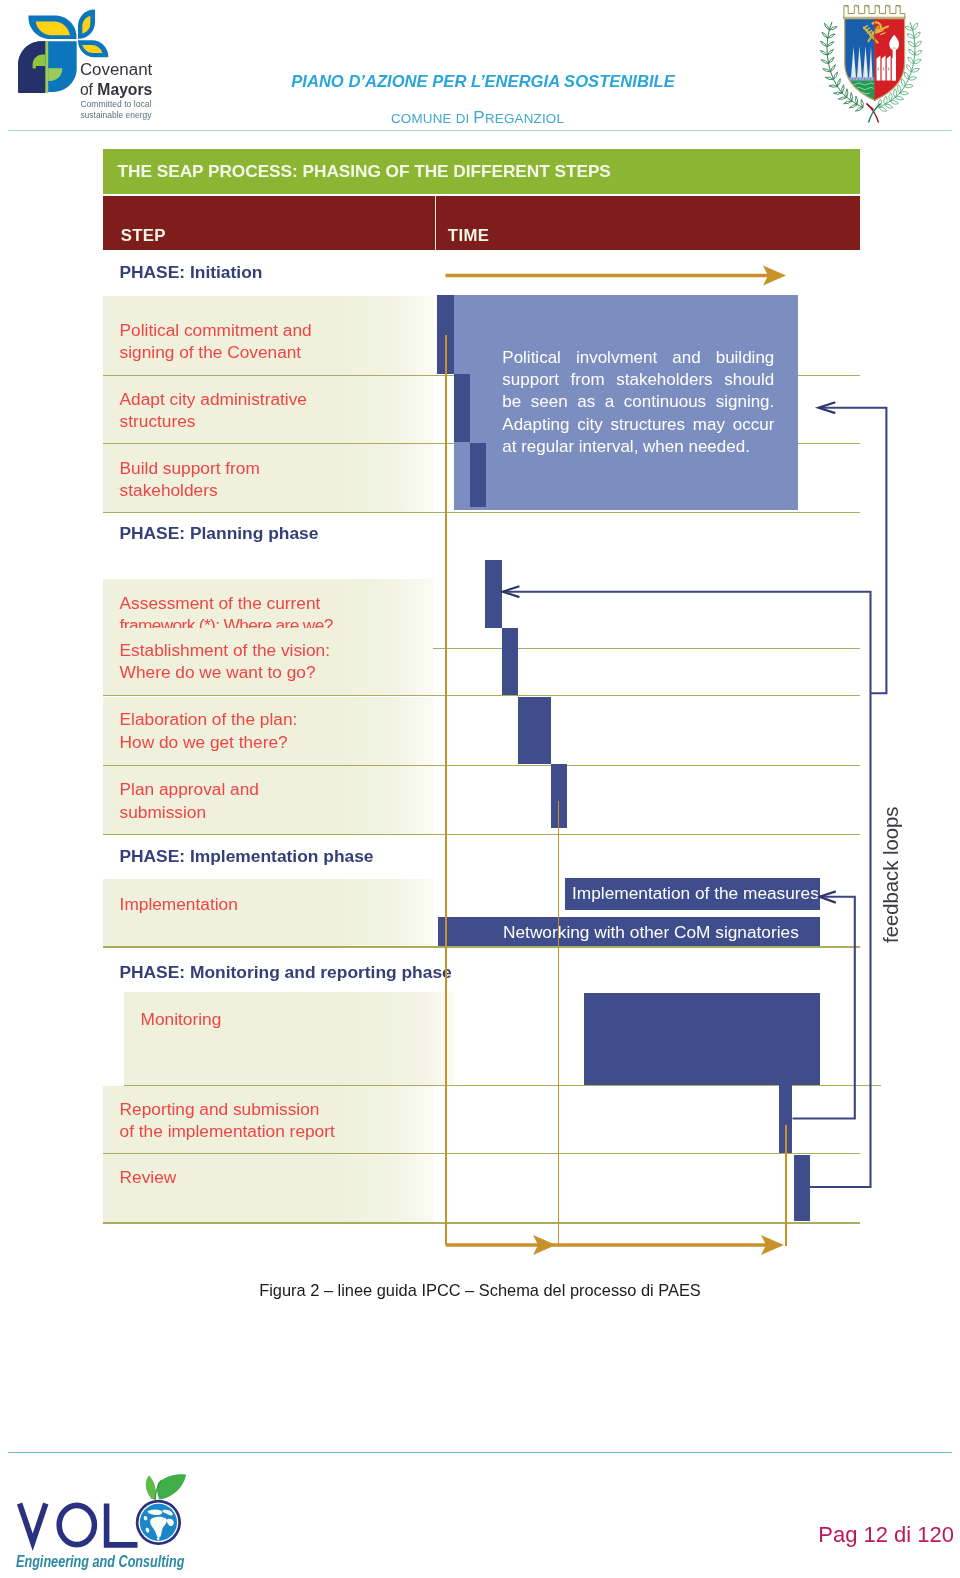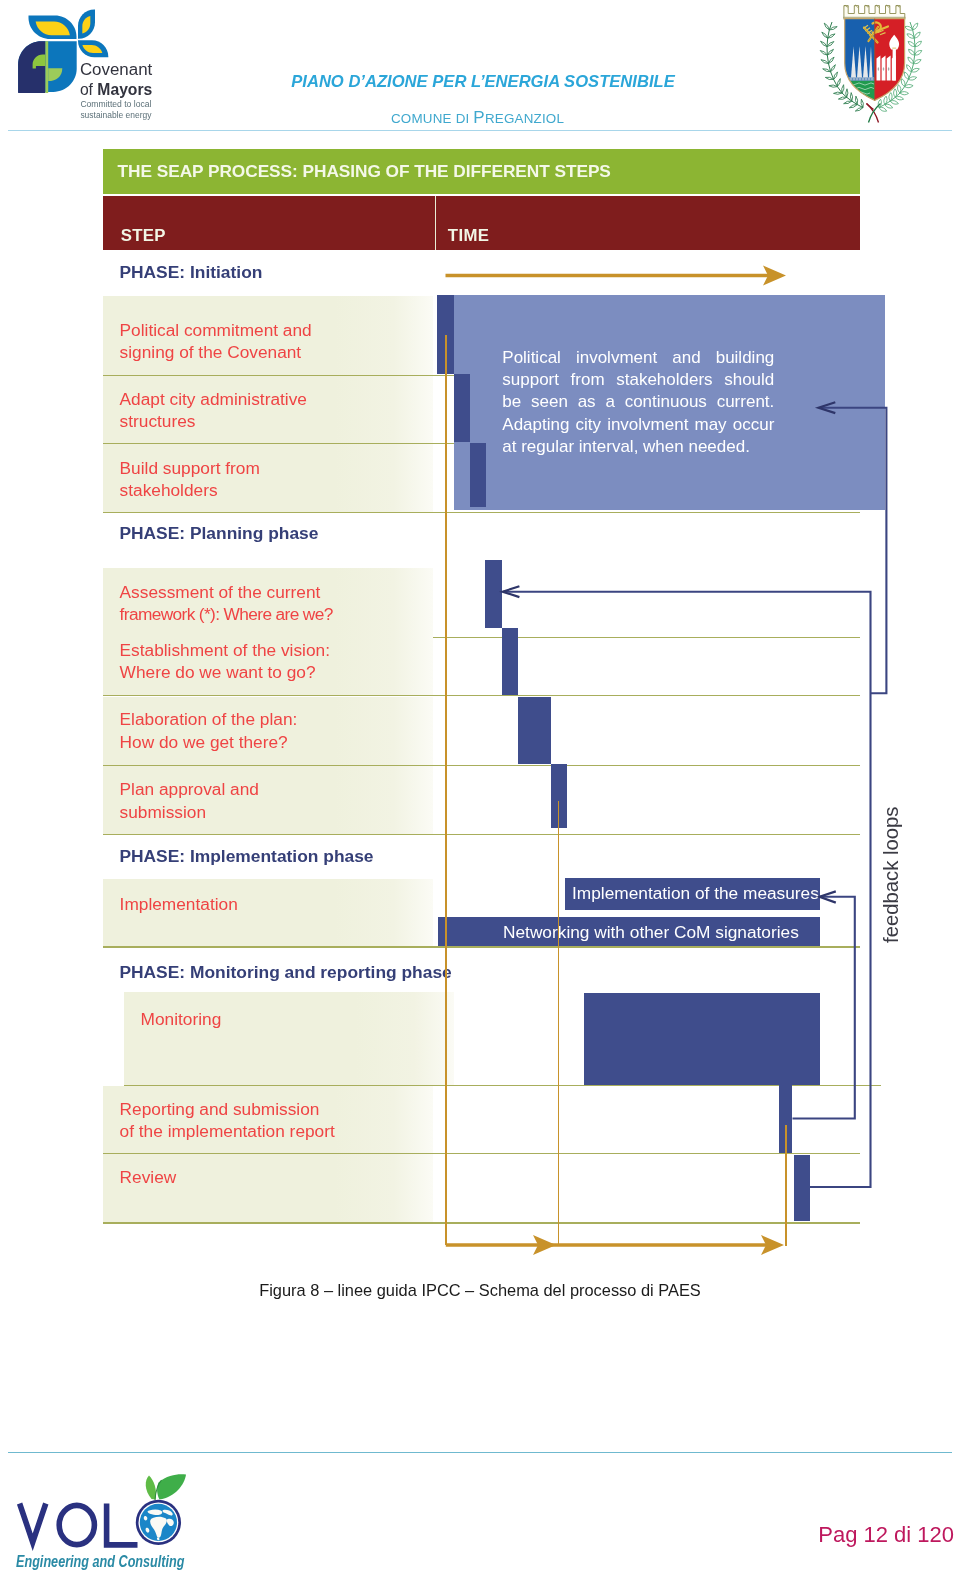--- a/index.html
+++ b/index.html
@@ -264,21 +264,21 @@
     <div class="cream"></div>
     <div class="stxt" style="margin-top:0.0px;">
           <span class="ln">Build support from</span>
           <span class="ln">stakeholders</span>
         </div>
     <div class="hsep"></div>
   </div>
   <div class="rowp" style="top:364.3px;height:44.7px;">
     <span class="phtxt" style="margin-top:-1.8px;">PHASE: Planning phase</span>
   </div>
-  <div class="rows" style="top:419px;height:69.7px;">
+  <div class="rows" style="top:430px;height:69.7px;">
     <div class="cream"></div>
     <div class="stxt" style="margin-top:0.0px;">
           <span class="ln">Assessment of the current</span>
           <span class="ln" style="letter-spacing:-0.62px;">framework (*): Where are we?</span>
         </div>
     <div class="hsep"></div>
   </div>
   <div class="rows" style="top:478.7px;height:68.8px;">
     <div class="cream"></div>
     <div class="stxt" style="margin-top:-1.0px;">
@@ -331,26 +331,26 @@
         </div>
     <div class="hsep"></div>
   </div>
   <div class="rows" style="top:1004.7px;height:69.9px;">
     <div class="cream"></div>
     <div class="stxt" style="margin-top:-12.0px;">
           <span class="ln">Review</span>
         </div>
     <div class="hsep"></div>
   </div>
-  <div class="callout" style="left:350.8px;top:146.1px;width:431px;height:215.0px;">
+  <div class="callout" style="left:350.8px;top:146.1px;width:344px;height:215.0px;">
   <div class="ctxt">
           <span class="cline">Political involvment and building</span>
           <span class="cline">support from stakeholders should</span>
-          <span class="cline">be seen as a continuous current.</span>
-          <span class="cline">Adapting city involvment may occur</span>
+          <span class="cline">be seen as a continuous signing.</span>
+          <span class="cline">Adapting city structures may occur</span>
           <span class="cline">at regular interval, when needed.</span>
         </div>
 </div>
   <div class="bar" style="left:333.6px;top:146.1px;width:17.2px;height:78.7px;"></div>
   <div class="bar" style="left:350.8px;top:225.2px;width:15.9px;height:68.1px;"></div>
   <div class="bar" style="left:366.7px;top:293.8px;width:16.2px;height:64.4px;"></div>
   <div class="bar" style="left:382.1px;top:410.6px;width:17.1px;height:68.0px;"></div>
   <div class="bar" style="left:399.2px;top:479.1px;width:15.6px;height:67.1px;"></div>
   <div class="bar" style="left:414.8px;top:548.0px;width:33.5px;height:66.6px;"></div>
   <div class="bar" style="left:448.3px;top:615.1px;width:15.6px;height:64.3px;"></div>
@@ -381,21 +381,21 @@
  </g>
  <g fill="none" stroke="#2E3569" stroke-width="2.2" stroke-linecap="butt">
    <path d="M732.3 253.3 L715.5 258.7 L732.3 264.1"></path>
    <path d="M416.4 437.3 L399.6 442.7 L416.4 448.1"></path>
    <path d="M732.8 742.4 L716.5 747.7 L732.8 753.6"></path>
  </g>
 </svg>
   <span id="fbk" style="left:776.8px;top:793.5px;">feedback loops</span>
 </div>
 
-<div id="caption">Figura 8 – linee guida IPCC – Schema del processo di PAES</div>
+<div id="caption">Figura 2 – linee guida IPCC – Schema del processo di PAES</div>
 
 <div id="ftr-rule"></div>
 <svg id="volo" viewBox="0 0 212 100" xmlns="http://www.w3.org/2000/svg">
 
  <path d="M147.5 12.5 C157 4 169 3.5 175 4.5 C173.5 15 164 27 148.5 29.5 C146 25 145 18 147.5 12.5 Z" fill="#3FAE49"></path>
  <path d="M140.5 29 C133 20 133.5 10 138 5.5 C143 10.5 146.5 20 144.5 29.5 Z" fill="#5FBB46"></path>
  <path d="M144 30 C144.5 22 146.5 15 150.5 10" fill="none" stroke="#2E8C3C" stroke-width="1.1"></path>
 
  <circle cx="147.4" cy="52.4" r="22.6" fill="#2A3180"></circle>
  <circle cx="147.4" cy="52.4" r="19.9" fill="#ffffff"></circle>

